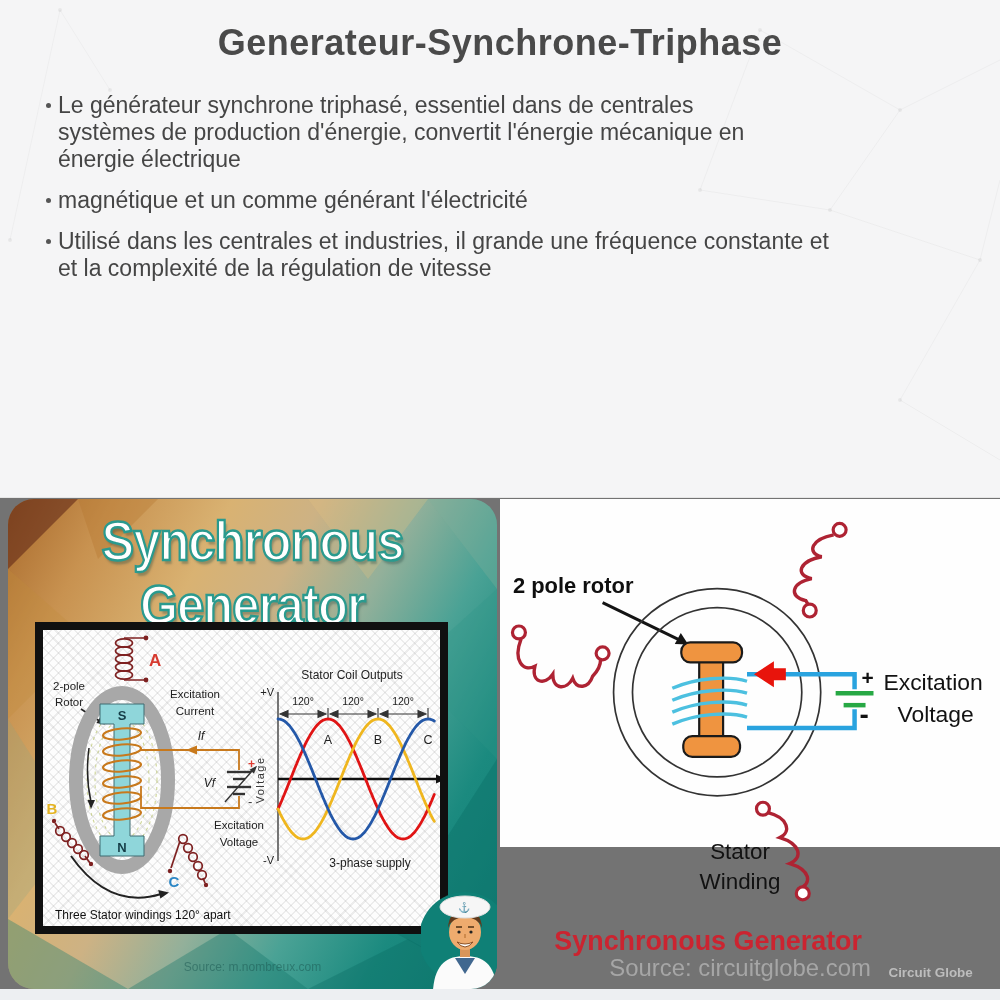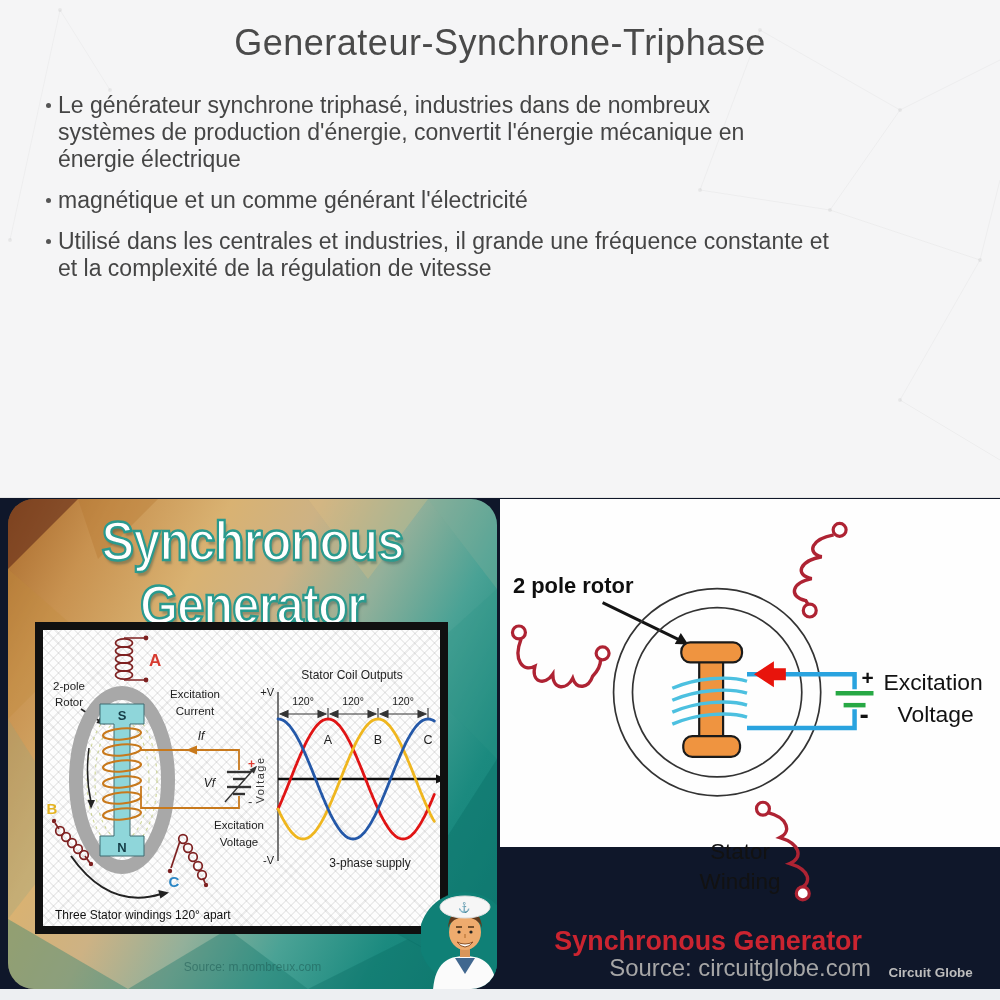--- a/index.html
+++ b/index.html
@@ -1,25 +1,25 @@
 <!DOCTYPE html>
 <html><head>
 <meta charset="utf-8">
 <style>
   html,body{margin:0;padding:0;background:#d8d8d8;}
   .slide{position:relative;width:1000px;height:1000px;background:#f5f5f6;overflow:hidden;
          font-family:"Liberation Sans",sans-serif;}
   .plexus{position:absolute;top:0;left:0;pointer-events:none;}
   h1.title{position:absolute;top:22px;left:0;width:100%;margin:0;text-align:center;
-           font-size:36px;font-weight:400;color:#4a4a4a;letter-spacing:.5px;}
+           font-size:36px;font-weight:700;color:#4a4a4a;letter-spacing:.5px;}
   .bullets{position:absolute;top:92px;left:46px;width:910px;margin:0;padding:0;list-style:none;}
   .bullets li{display:flex;margin:0 0 14px 0;font-size:23px;line-height:27px;color:#454545;}
   .bullets .dot{flex:none;width:5px;height:5px;border-radius:50%;background:#555;margin:11px 7px 0 0;}
   .bullets .lines span{display:block;}
-  .figures{position:absolute;top:497px;left:0;width:1000px;height:492px;background:#0f172a;
+  .figures{position:absolute;top:497px;left:0;width:1000px;height:492px;background:#737373;
            border-top:1px solid #e6e6e6;}
   .left-figure{position:absolute;left:8px;top:1px;width:489px;height:490px;border-radius:26px;
                overflow:hidden;
                background:linear-gradient(118deg,#a96a2c 0%,#c89250 14%,#d9b272 30%,#cdb284 42%,
                           #93b09a 55%,#4aa295 68%,#1b8a7f 82%,#0e7c73 100%);}
   .lp-overlay{position:absolute;inset:0;pointer-events:none;}
   h2.sg-title{position:absolute;top:10px;left:0;width:100%;margin:0;text-align:center;
               font-size:49px;font-weight:bold;color:#fff;letter-spacing:-1px;
               -webkit-text-stroke:2.2px #2a9a8e;transform:scaleY(1.14);transform-origin:top;
               text-shadow:2px 3px 2px rgba(30,70,65,.35);}
@@ -59,21 +59,21 @@
         <circle cx="10" cy="240" r="2"></circle>
     </g>
   </svg>
 
   <h1 class="title">Generateur-Synchrone-Triphase</h1>
 
   <ul class="bullets">
     <li>
       <span class="dot"></span>
       <span class="lines">
-        <span>Le générateur synchrone triphasé, industries dans de nombreux</span>
+        <span>Le générateur synchrone triphasé, essentiel dans de centrales</span>
         <span>systèmes de production d'énergie, convertit l'énergie mécanique en</span>
         <span>énergie électrique</span>
       </span>
     </li>
     <li>
       <span class="dot"></span>
       <span class="lines">
         <span>magnétique et un comme générant l'électricité</span>
       </span>
     </li>

